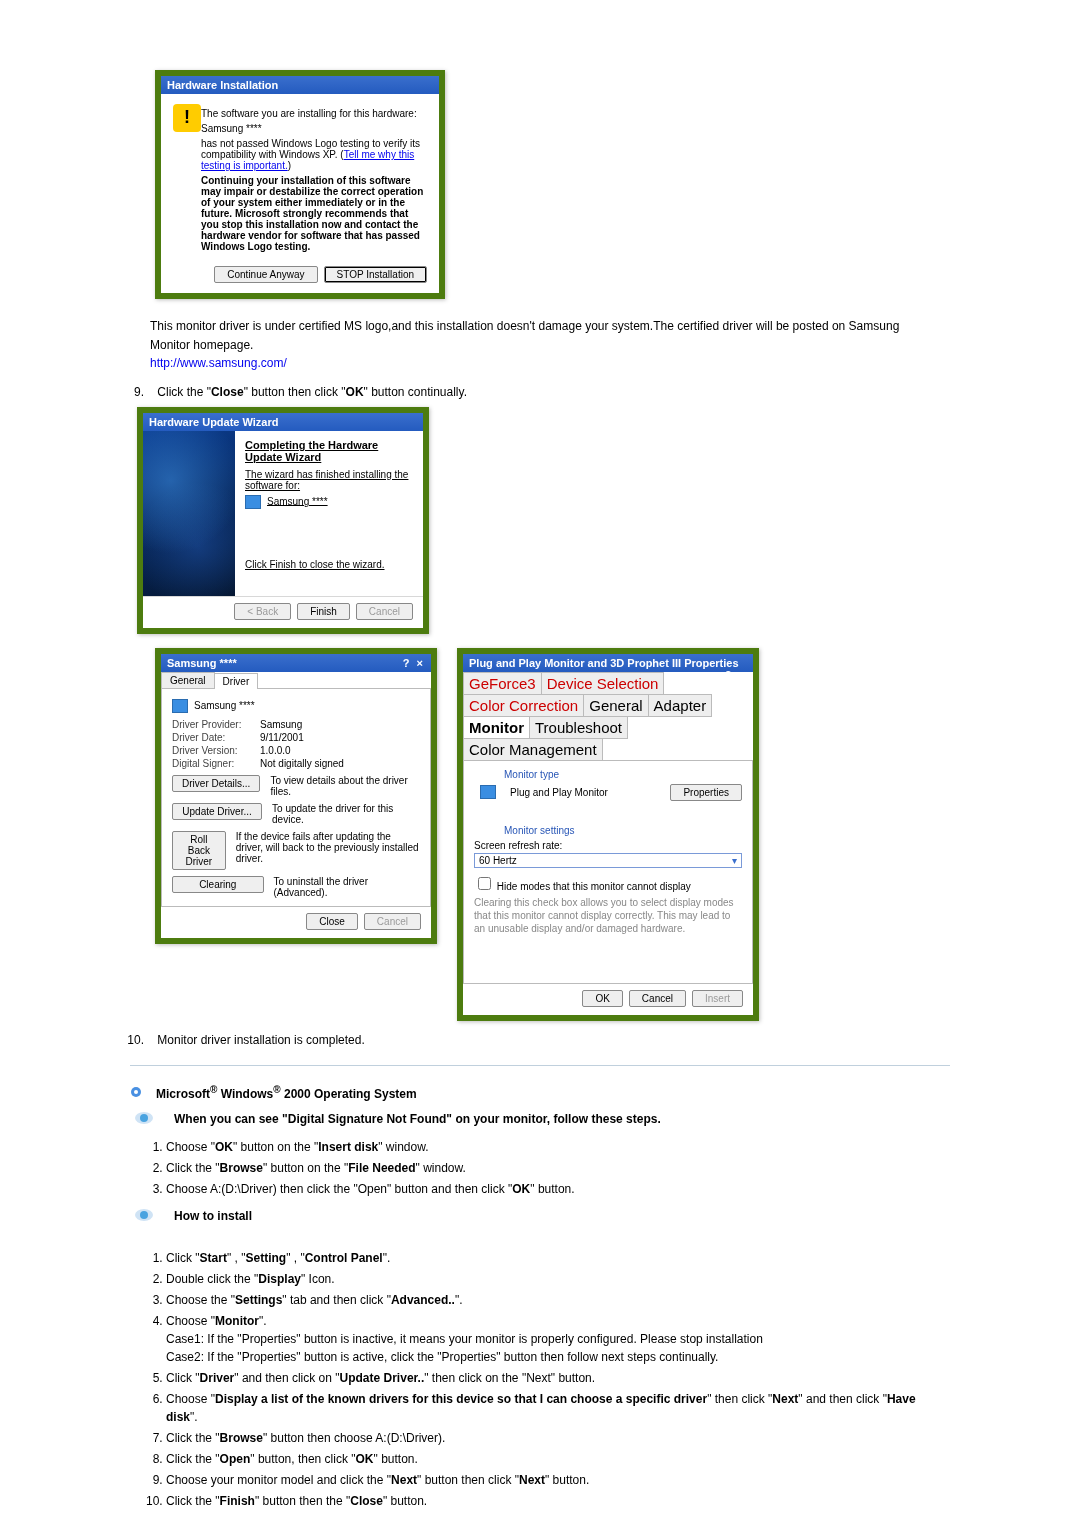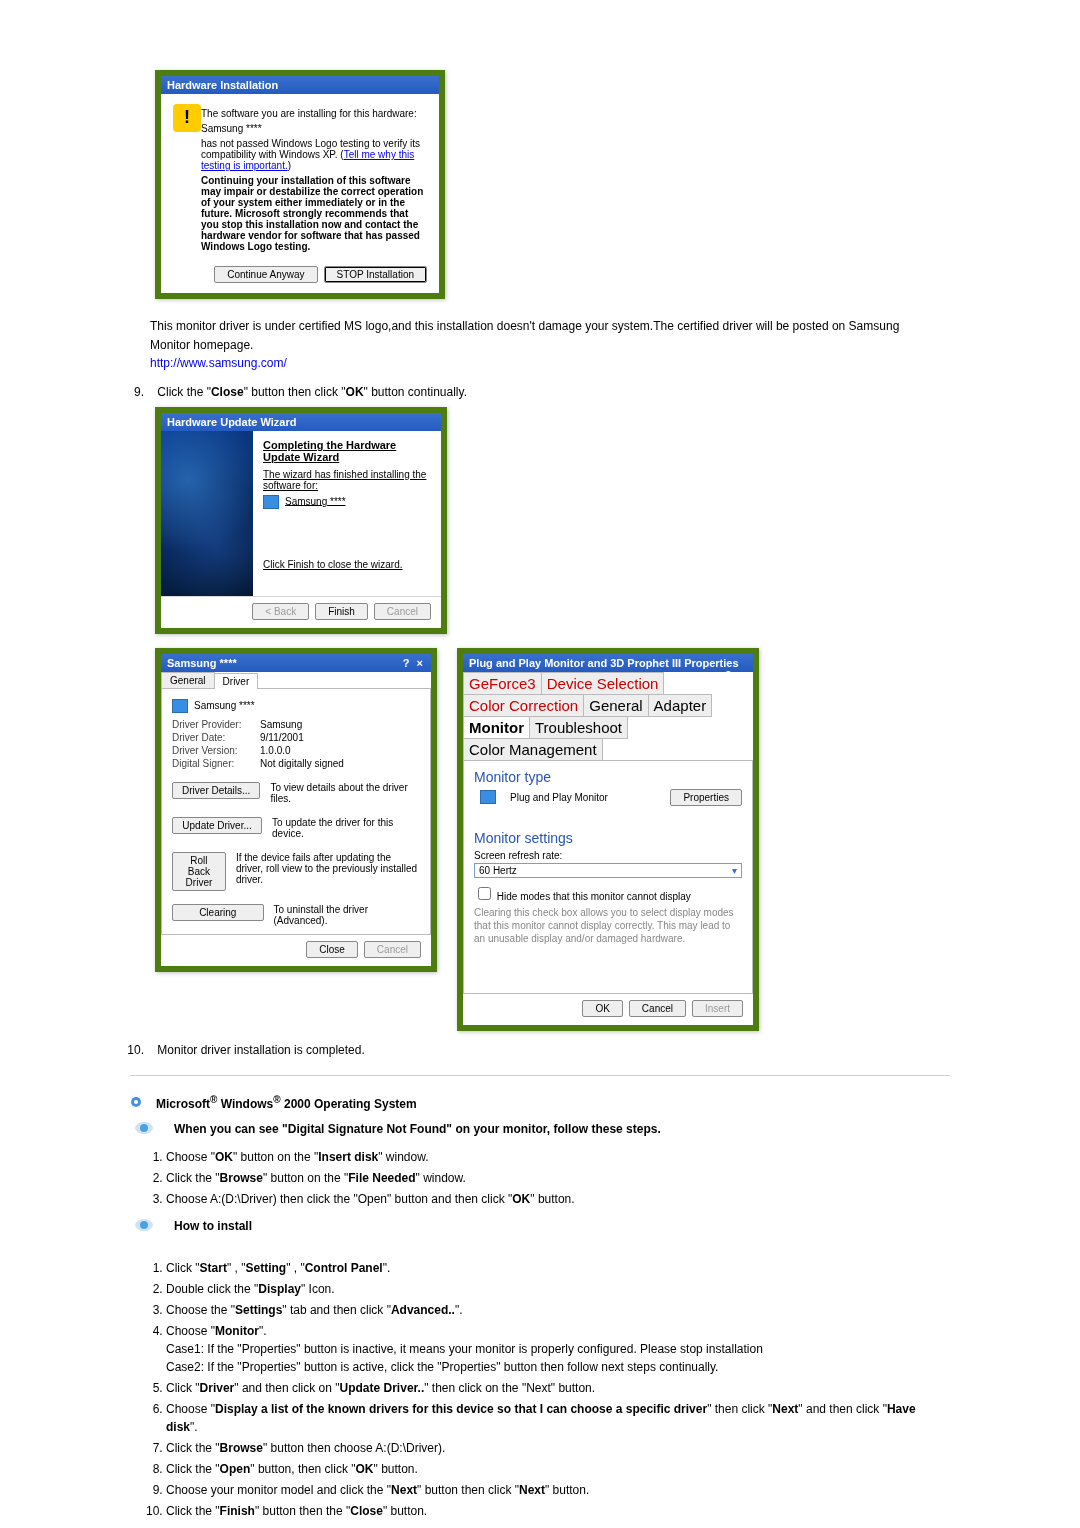--- a/index.html
+++ b/index.html
@@ -23,52 +23,52 @@
 
   .hw-install { width:278px; margin-left:25px; }
   .hw-body { display:flex; padding:10px 12px 4px 12px; }
   .warn-ico { width:28px; height:28px; border-radius:4px; background:#ffcc00; position:relative; flex:0 0 28px; }
   .warn-ico::before { content:"!"; position:absolute; left:50%; top:50%; transform:translate(-50%,-52%); font-weight:bold; color:#000; font-size:18px; }
   .hardware-text p { margin:4px 0; font-size:10px; }
   .hardware-text .bold { font-weight:bold; }
   .hardware-text a { text-decoration:underline; }
   .hw-buttons { display:flex; justify-content:flex-end; gap:6px; padding:6px 12px 10px; }
 
-  .wizard { width:280px; margin-left:25px; }
+  .wizard { width:280px; margin-left:7px; }
   .wiz-body { display:flex; }
   .wiz-side { width:92px; height:165px; background:linear-gradient(160deg,#0b3d91,#04152e); position:relative; }
   .wiz-side::after{ content:""; position:absolute; inset:0; background:radial-gradient(circle at 30% 30%, rgba(60,140,220,.55),transparent 55%),radial-gradient(circle at 60% 70%, rgba(40,100,200,.4),transparent 50%); }
   .wiz-main { padding:8px 10px; flex:1;text-decoration:underline; }
   .wiz-main h4 { margin:0 0 6px 0; font-size:11px; }
   .monico { display:inline-block; width:14px; height:12px; background:#3a8ee2; border:1px solid #2a6cb0; margin-right:6px; vertical-align:middle; }
   .wiz-buttons { display:flex; justify-content:flex-end; gap:6px; padding:6px 10px 8px; border-top:1px solid #d8d8d8; }
 
   .two-dialogs { display:flex; gap:20px; align-items:flex-start; margin-left:25px; }
   .driver-dialog { width:270px; }
   .drv-tabs { display:flex; font-size:10px; }
   .drv-tabs .tab { padding:2px 8px; border:1px solid #bbb; border-bottom:none; background:#eee; margin-right:-1px; }
   .drv-tabs .tab.active { background:#fff; position:relative; top:1px; }
   .drv-pane { border:1px solid #bbb; background:#fff; padding:8px 10px; }
   .drv-row { display:flex; gap:8px; margin:2px 0; font-size:10px; }
   .drv-row .k { width:80px; color:#444; }
-  .drv-btn-row { display:flex; gap:10px; margin-top:13px; font-size:10px; align-items:flex-start; }
+  .drv-btn-row { display:flex; gap:10px; margin-top:6px; font-size:10px; align-items:flex-start; }
   .mini-btn { border:1px solid #888; background:#efefef; padding:2px 6px; font-size:10px; width:80px; text-align:center; border-radius:2px; }
   .drv-bottom { display:flex; justify-content:flex-end; gap:6px; padding:6px 10px 8px; }
 
   .props-dialog { width:290px; }
   .props-pane { border:1px solid #bbb; background:#fff; padding:8px 10px; font-size:10px; }
   .props-tabs { display:flex; flex-wrap:wrap; font-size:15px; }
   .props-tabs .tab { padding:2px 5px; border:1px solid #bbb; background:#eee; margin:0 -1px -1px 0; }
   .props-tabs .tab.active { background:#fff; font-weight:bold; }
   .red-tab { color:#c00; }
   .field { border:1px solid #7a9ad8; background:#fff; padding:1px 4px; display:flex; justify-content:space-between; align-items:center; }
   .chev { color:#3a6fcd; }
   .props-note { color:#888; line-height:1.3; margin-top:3px; }
   .props-bottom { display:flex; justify-content:flex-end; gap:6px; padding:6px 10px 8px; }
-  .fs-label { color:#2856b6; font-size:14px; }
+  .fs-label { color:#2856b6; font-size:10px;margin-left:30px; }
 
   p.note-after { margin:18px 20px 6px 20px; line-height:1.55; font-size:12px; }
   p.step-line { margin:12px 0 8px -8px; font-size:12px; }
   p.step-line .num{ display:inline-block; width:22px; text-align:right; margin-right:10px; }
   .icon-orb { display:inline-block; vertical-align:middle; margin-right:12px; }
 </style>
 </head>
 <body>
 
 <div class="page">
@@ -154,21 +154,21 @@
         <div class="drv-btn-row">
             <span class="mini-btn">Driver Details...</span>
             <span>To view details about the driver files.</span>
           </div>
         <div class="drv-btn-row">
             <span class="mini-btn">Update Driver...</span>
             <span>To update the driver for this device.</span>
           </div>
         <div class="drv-btn-row">
             <span class="mini-btn">Roll Back Driver</span>
-            <span>If the device fails after updating the driver, roll view to the previously installed driver.</span>
+            <span>If the device fails after updating the driver, will back to the previously installed driver.</span>
           </div>
         <div class="drv-btn-row">
             <span class="mini-btn">Clearing</span>
             <span>To uninstall the driver (Advanced).</span>
           </div>
       </div>
       <div class="drv-bottom">
         <span class="btn">Close</span>
         <span class="btn dis">Cancel</span>
       </div>

